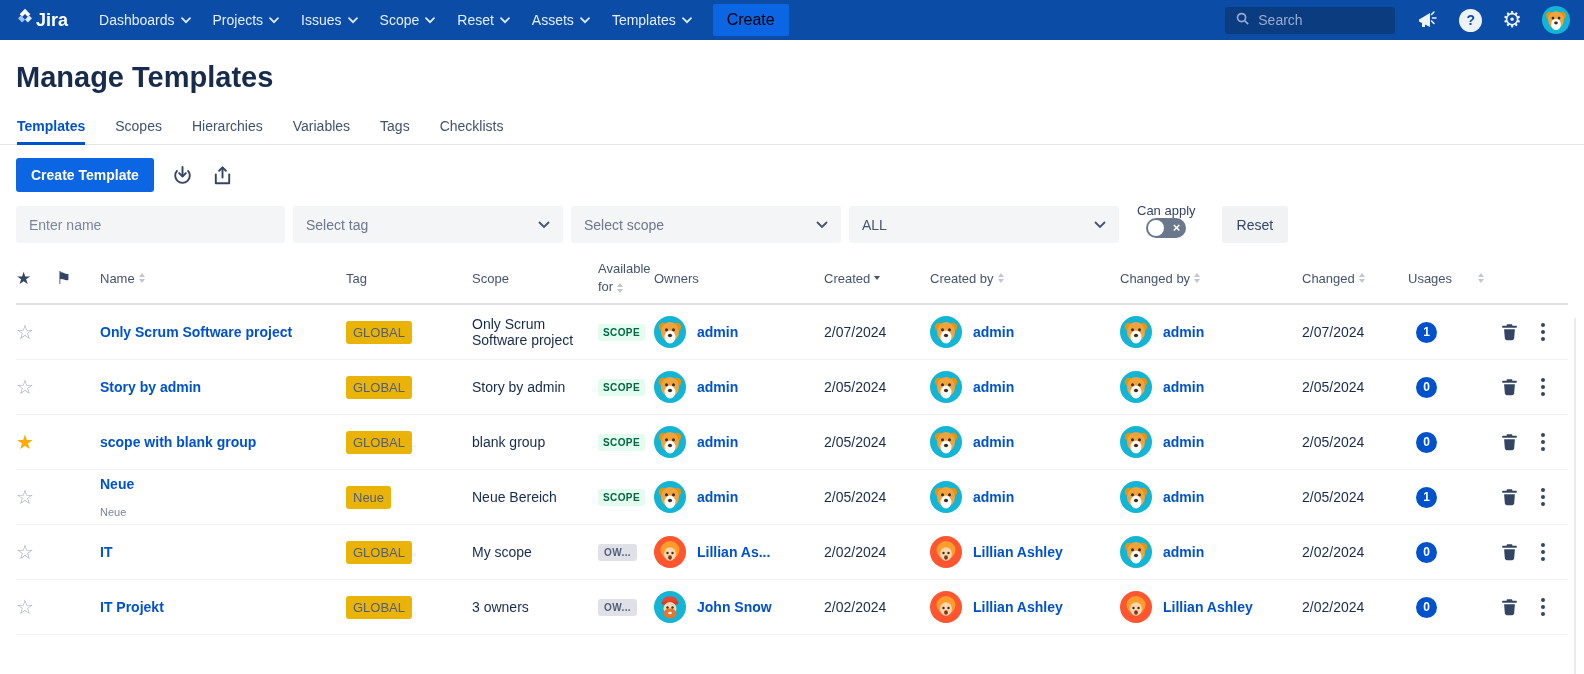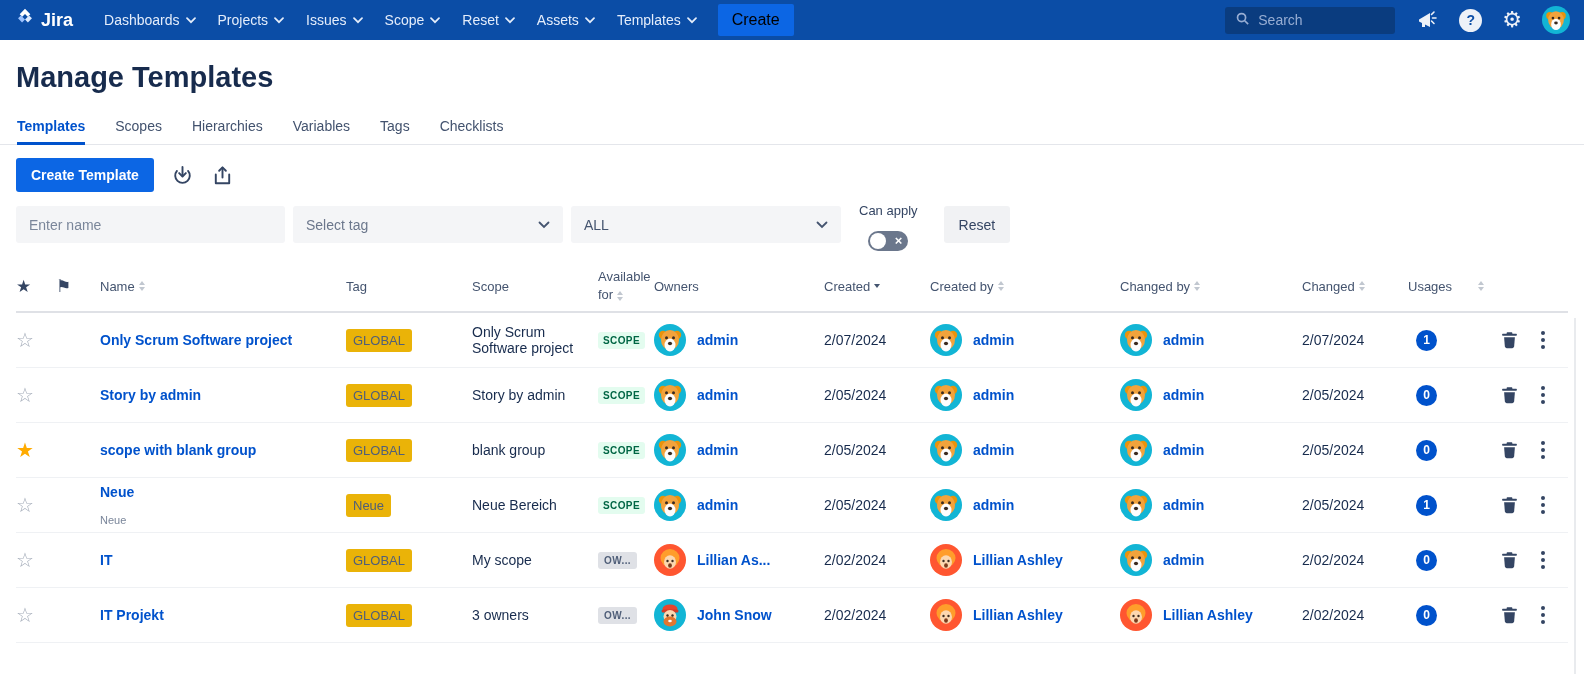--- a/index.html
+++ b/index.html
@@ -2,21 +2,21 @@
 <html><head>
 <meta charset="utf-8">
 <style>
   * { box-sizing: border-box; margin: 0; padding: 0; }
   html,body { width:1584px; height:674px; overflow:hidden; background:#fff;
     font-family:"Liberation Sans", sans-serif; position:relative; }
   a { text-decoration:none; cursor:pointer; }
 
   
   .nav { height:40px; background:#0B4DA6; display:flex; align-items:center; padding:0 14px; }
-  .brand { display:flex; align-items:center; gap:5px; color:#fff; font-weight:700; font-size:18px; margin-right:20px; cursor:pointer; }
+  .brand { display:flex; align-items:center; color:#fff; font-weight:700; font-size:18px; margin-right:20px; cursor:pointer; }
   .nav-menu { display:flex; align-items:center; height:40px; }
   .nav-item { display:flex; align-items:center; gap:6px; color:#E4EDFB; font-size:14px; padding:3px 11px; height:40px; cursor:pointer; white-space:nowrap; }
   .nav-create { background:#0C66E4; color:#000000; font-size:16px; font-weight:500; border:none; border-radius:2px; padding:7px 14px; margin-left:10px; cursor:pointer; }
   .nav-right { margin-left:auto; display:flex; align-items:center; gap:20px; }
   .search-box { display:flex; align-items:center; gap:8px; background:#0A3C7F; border-radius:3px; height:27px; width:170px; padding:0 10px; }
   .search-box input { background:transparent; border:none; outline:none; color:#CFE0F7; font-size:14px; width:120px; }
   .search-box input::placeholder { color:#97ADD3; }
   .help-circle { width:23px; height:23px; border-radius:50%; background:#EDF1F8; color:#0B4DA6; font-weight:700; font-size:14px; display:flex; align-items:center; justify-content:center; cursor:pointer; }
   .gear { color:#EDF1F8; font-size:22px; line-height:1; cursor:pointer; }
   .nav-avatar { cursor:pointer; display:flex; }
@@ -37,21 +37,21 @@
   .icon-btn { display:flex; cursor:pointer; }
 
   
   .filters { display:flex; align-items:flex-start; padding:6px 16px 10px; }
   .f-ctl { background:#F4F5F7; border:none; border-radius:3px; height:37px; font-size:14px; color:#505F79; }
   input.f-ctl { width:269px; padding:0 13px; outline:none; }
   input.f-ctl::placeholder { color:#7A869A; }
   .f-select { width:270px; margin-left:8px; display:flex; align-items:center; justify-content:space-between; padding:0 13px; cursor:pointer; }
   .f-select span { color:#6B778C; }
   .f-select.dark span { color:#44546F; }
-  .can-apply { display:flex; flex-direction:column; align-items:center; gap:13px; margin:-3px 14px 0 18px; }
+  .can-apply { display:flex; flex-direction:column; align-items:center; gap:0; margin:-3px 14px 0 18px; }
   .can-apply-label { font-size:13px; color:#344563; }
   .toggle { width:40px; height:20px; border-radius:10px; background:#6B778C; position:relative; cursor:pointer; }
   .toggle .knob { position:absolute; left:2px; top:2px; width:16px; height:16px; background:#fff; border-radius:50%; }
   .toggle .x { position:absolute; right:6px; top:50%; transform:translateY(-54%); color:#fff; font-size:13px; font-weight:700; }
   .btn-reset { background:#F1F2F4; border:none; border-radius:3px; height:37px; padding:0 15px; font-size:14px; color:#344563; cursor:pointer; margin-left:12px; }
 
   
   .table { padding:0 16px; }
   .thead, .trow { display:grid; grid-template-columns:40px 44px 246px 126px 126px 56px 170px 106px 190px 182px 106px 84px 76px; align-items:center; }
   .thead { min-height:52px; border-bottom:2px solid #DFE1E6; color:#44546F; font-size:13px; }
@@ -220,20 +220,26 @@
 </div>
 
 <div class="filters">
   <input class="f-ctl" placeholder="Enter name" style="">
   <div class="f-ctl f-select">
     <span>Select tag</span>
     <svg width="12" height="8" viewBox="0 0 12 8" fill="none" stroke="#44546F" stroke-width="1.8" stroke-linecap="round">
         <path d="m1.5 1.5 4.5 4.5 4.5-4.5"></path>
       </svg>
   </div>
+  <div class="f-ctl f-select">
+    <span>Select scope</span>
+    <svg width="12" height="8" viewBox="0 0 12 8" fill="none" stroke="#44546F" stroke-width="1.8" stroke-linecap="round">
+        <path d="m1.5 1.5 4.5 4.5 4.5-4.5"></path>
+      </svg>
+  </div>
   <div class="f-ctl f-select dark">
     <span>ALL</span>
     <svg width="12" height="8" viewBox="0 0 12 8" fill="none" stroke="#44546F" stroke-width="1.8" stroke-linecap="round">
         <path d="m1.5 1.5 4.5 4.5 4.5-4.5"></path>
       </svg>
   </div>
   <div class="can-apply">
     <span class="can-apply-label">Can apply</span>
     <div class="toggle">
       <span class="knob"></span>

